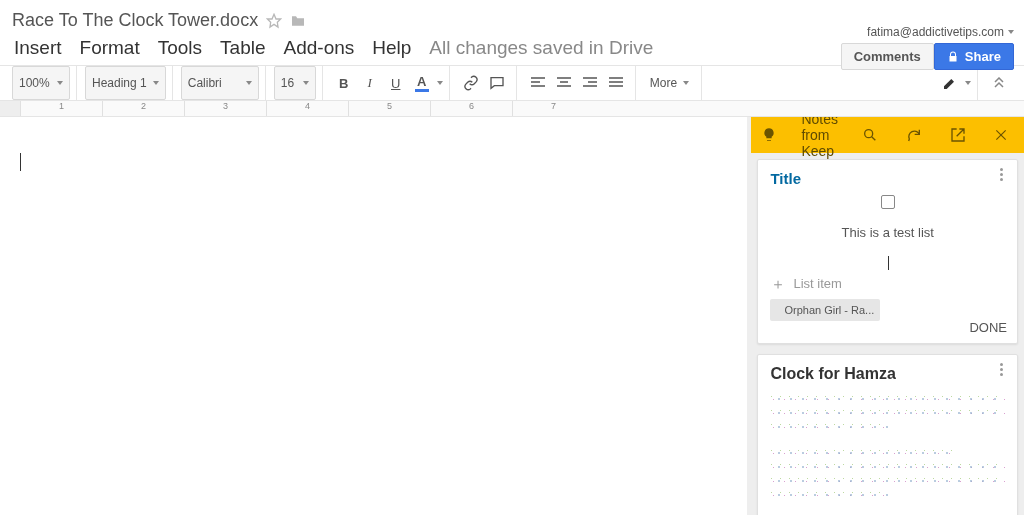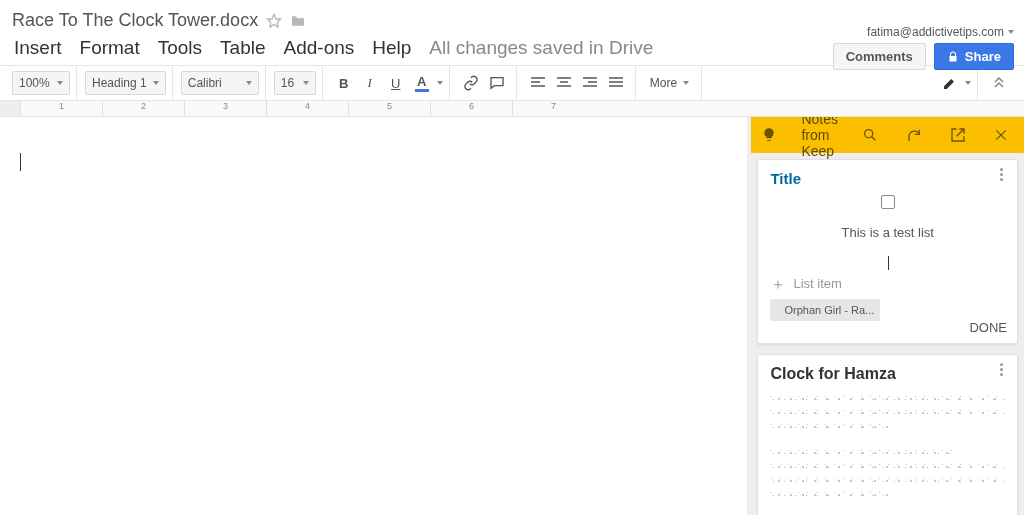--- a/index.html
+++ b/index.html
@@ -43,21 +43,21 @@
   .account-area {
     position:absolute;
     right:10px;
     top:2px;
     display:flex;
     flex-direction:column;
     align-items:flex-end;
     gap:4px;
   }
   .account-email { font-size:12px; color:#555; display:flex; align-items:center; gap:4px; cursor:pointer;margin-top:23px;}
-  .acct-btns { display:flex; gap:8px;text-align:right; }
+  .acct-btns { display:flex; gap:0;text-align:right; }
   .btn {
     border:1px solid #d8d8d8;
     background:#f5f5f5;
     padding:5px 12px;
     font-size:13px;
     border-radius:2px;
     cursor:pointer;
     font-weight:bold;
     color:#555;
   }
@@ -91,21 +91,21 @@
     border-radius:2px;
     margin:0 1px;
   }
   .tb-select {
     height:24px;
     border:1px solid #d8d8d8;
     background:#f5f5f5;
     border-radius:2px;
     display:flex;
     align-items:center;
-    padding:6px 6px;
+    padding:16px 6px;
     gap:6px;
     font-size:12px;
     color:#555;
     cursor:pointer;
     min-width:70px;
     justify-content:space-between;
   }
   .bold { font-weight:bold; }
   .ital { font-style:italic; font-family:Georgia,serif; }
   .under { text-decoration:underline; }

